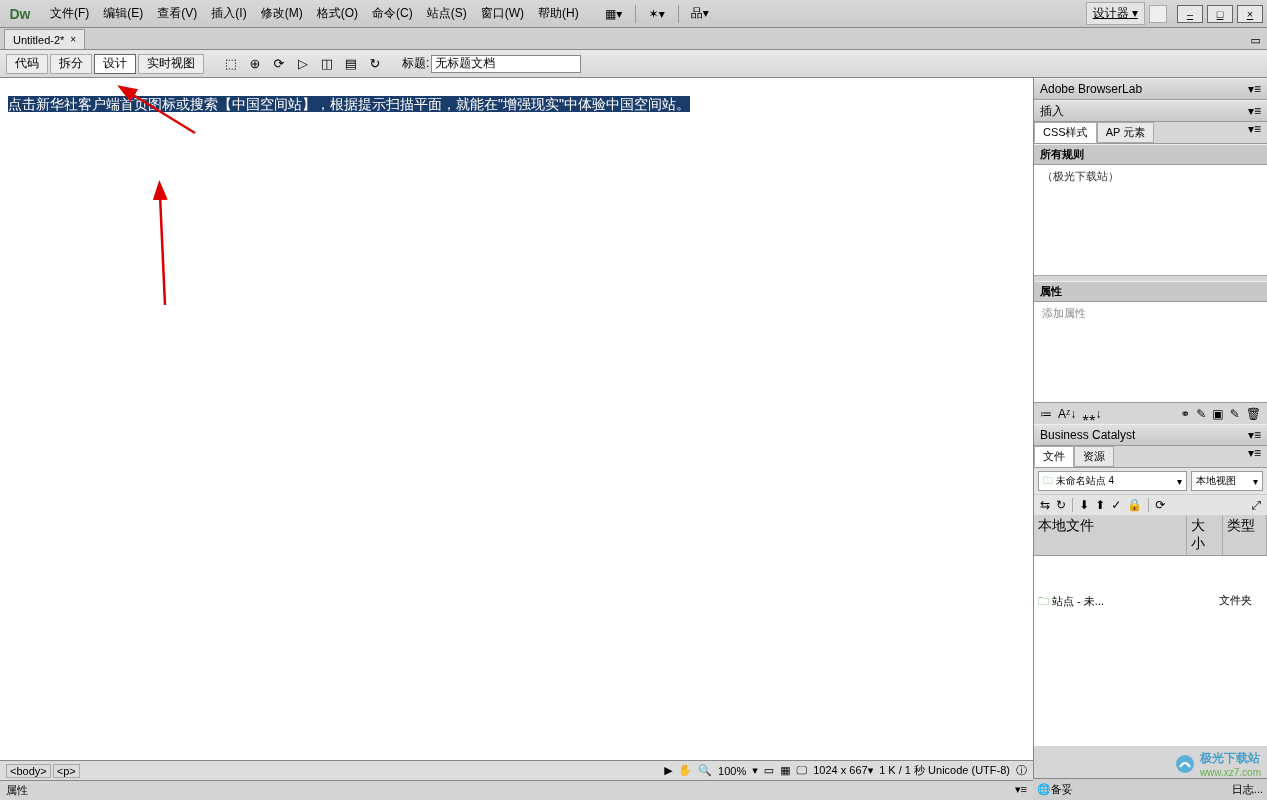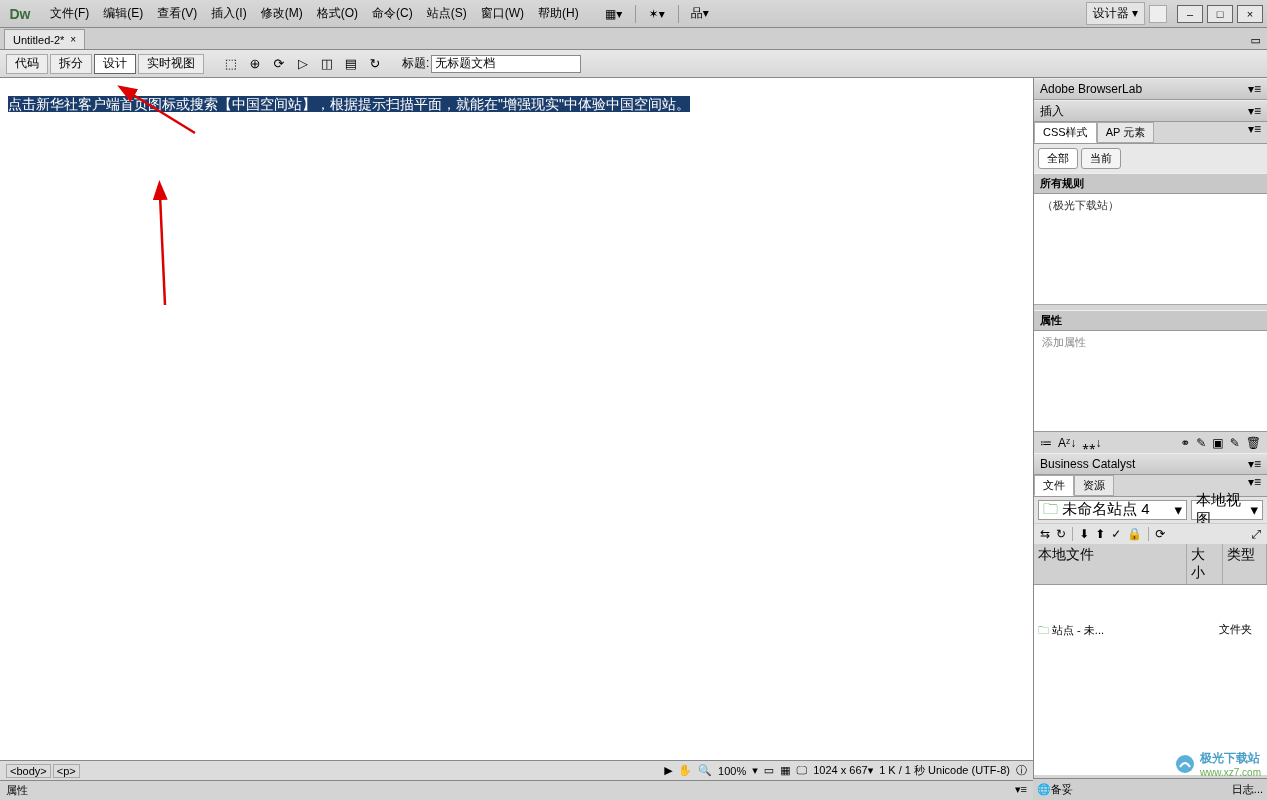--- a/index.html
+++ b/index.html
@@ -4,21 +4,21 @@
 <style>
 * { margin: 0; padding: 0; box-sizing: border-box; font-family: "Microsoft YaHei", Arial, sans-serif; }
 body { width: 1267px; height: 800px; background: #b8b8b8; overflow: hidden; position: relative; }
 .titlebar { height: 28px; background: linear-gradient(#d8d8d8,#cacaca); display: flex; align-items: center; border-bottom: 1px solid #888; }
 .logo { width: 32px; height: 28px; display: flex; align-items: center; justify-content: center; font-weight: bold; color: #3a6e3a; font-size: 14px; margin-left: 4px; }
 .menubar { display: flex; gap: 2px; margin-left: 8px; font-size: 12px; }
 .menubar span { padding: 3px 6px; cursor: pointer; }
 .tb-icons { display: flex; gap: 6px; margin-left: 18px; align-items: center; }
 .tb-icon { width: 22px; height: 20px; border: 1px solid transparent; display: flex; align-items: center; justify-content: center; font-size: 12px; cursor: pointer; }
 .tb-sep { width: 1px; height: 18px; background: #999; margin: 0 4px; }
-.right-controls { margin-left: auto; display: flex; align-items: center; gap: 4px; margin-right: 4px; }
+.right-controls { margin-left: auto; display: flex; align-items: center; gap: 4px; margin-right: 4px; text-decoration: underline; }
 .designer-label { font-size: 12px; padding: 2px 6px; border: 1px solid #aaa; background: #e4e4e4; }
 .win-btns { display: flex; gap: 4px; margin-left: 6px; }
 .win-btn { width: 26px; height: 18px; border: 1px solid #666; background: #e8e8e8; display: flex; align-items: center; justify-content: center; font-size: 11px; cursor: pointer; }
 .doc-tabs { height: 22px; background: #cfcfcf; display: flex; align-items: flex-end; border-bottom: 1px solid #888; }
 .doc-tab { height: 20px; background: #e6e6e6; border: 1px solid #999; border-bottom: none; padding: 2px 8px; font-size: 11px; margin-left: 4px; display: flex; align-items: center; gap: 6px; }
 .doc-tab .close { font-size: 10px; cursor: pointer; }
 .view-bar { height: 28px; background: linear-gradient(#e8e8e8,#d8d8d8); display: flex; align-items: center; border-bottom: 1px solid #888; padding: 0 6px; gap: 2px; }
 .vbtn { height: 20px; padding: 8px 8px; font-size: 12px; border: 1px solid #aaa; background: #ededed; cursor: pointer; display: flex; align-items: center; }
 .vbtn.active { background: #fff; border: 1px solid #666; }
 .mini-icon { width: 22px; height: 20px; display: flex; align-items: center; justify-content: center; font-size: 13px; cursor: pointer; }
@@ -35,21 +35,21 @@
 .tab { padding: 2px 8px; border: 1px solid #aaa; background: #e8e8e8; font-size: 11px; cursor: pointer; }
 .tab.active { background: #fff; border-bottom: 1px solid #fff; }
 .pill-row { display: flex; gap: 3px; padding: 4px; background: #e8e8e8; }
 .pill { padding: 2px 8px; border: 1px solid #999; border-radius: 3px; font-size: 11px; background: #f4f4f4; cursor: pointer; }
 .pill.active { background: #fff; }
 .section-label { background: #c8c8c8; padding: 2px 6px; font-weight: bold; border-top: 1px solid #eee; border-bottom: 1px solid #999; font-size: 11px; }
 .rule-list { background: #fff; height: 110px; padding: 4px 8px; font-size: 11px; color: #333; }
 .prop-list { background: #fff; height: 100px; padding: 4px 8px; font-size: 11px; color: #888; }
 .prop-toolbar { height: 22px; background: #d6d6d6; display: flex; align-items: center; gap: 6px; padding: 0 6px; border-top: 1px solid #999; }
 .file-toolbar { height: 26px; background: #e4e4e4; display: flex; align-items: center; gap: 4px; padding: 0 4px; }
-.file-select { flex: 1; height: 20px; font-size: 15px; border: 1px solid #999; background: #fff; padding: 0 4px; display: flex; align-items: center; justify-content: space-between; }
+.file-select { flex: 1; height: 20px; font-size: 10px; border: 1px solid #999; background: #fff; padding: 0 4px; display: flex; align-items: center; justify-content: space-between; }
 .file-list-head { display: flex; background: #d0d0d0; font-size: 14px; border-bottom: 1px solid #999; }
 .file-list-head div { padding: 2px 4px; border-right: 1px solid #aaa; }
 .file-list { background: #fff; height: 190px; font-size: 11px; }
 .file-row { display: flex; padding: 13px 4px; margin-top: 24px; }
 .statusbar { height: 20px; background: #dcdcdc; border-top: 1px solid #888; display: flex; align-items: center; font-size: 11px; font-family: monospace; padding: 0 6px; }
 .status-left { display: flex; gap: 2px; }
 .status-tag { border: 1px solid #aaa; padding: 0 3px; cursor: pointer; }
 .status-right { margin-left: auto; display: flex; align-items: center; gap: 6px; }
 .props-bar { height: 20px; background: #d4d4d4; border-top: 1px solid #888; font-size: 11px; padding: 2px 6px; display: flex; justify-content: space-between; }
 .ready-bar { height: 22px; background: #cfcfcf; border-top: 1px solid #888; font-size: 11px; display: flex; align-items: center; justify-content: space-between; padding: 0 4px; position: absolute; bottom: 0; right: 0; width: 234px; }
@@ -169,24 +169,20 @@
     </div>
     <div class="panel-head">
       <span>插入</span>
         <span>▾≡</span>
     </div>
     <div class="tabset">
       <div class="tab active">CSS样式</div>
       <div class="tab">AP 元素</div>
       <span style="margin-left:auto;padding:0 6px">▾≡</span>
     </div>
-    <div class="pill-row">
-      <div class="pill active">全部</div>
-      <div class="pill">当前</div>
-    </div>
     <div class="section-label">所有规则</div>
     <div class="rule-list">
       <span>（极光下载站）</span>
     </div>
     <div style="height:6px;background:#d6d6d6;border-top:1px solid #aaa;display:flex;justify-content:center">┄┄┄</div>
     <div class="section-label">属性</div>
     <div class="prop-list">
       <span>添加属性</span>
     </div>
     <div class="prop-toolbar">

